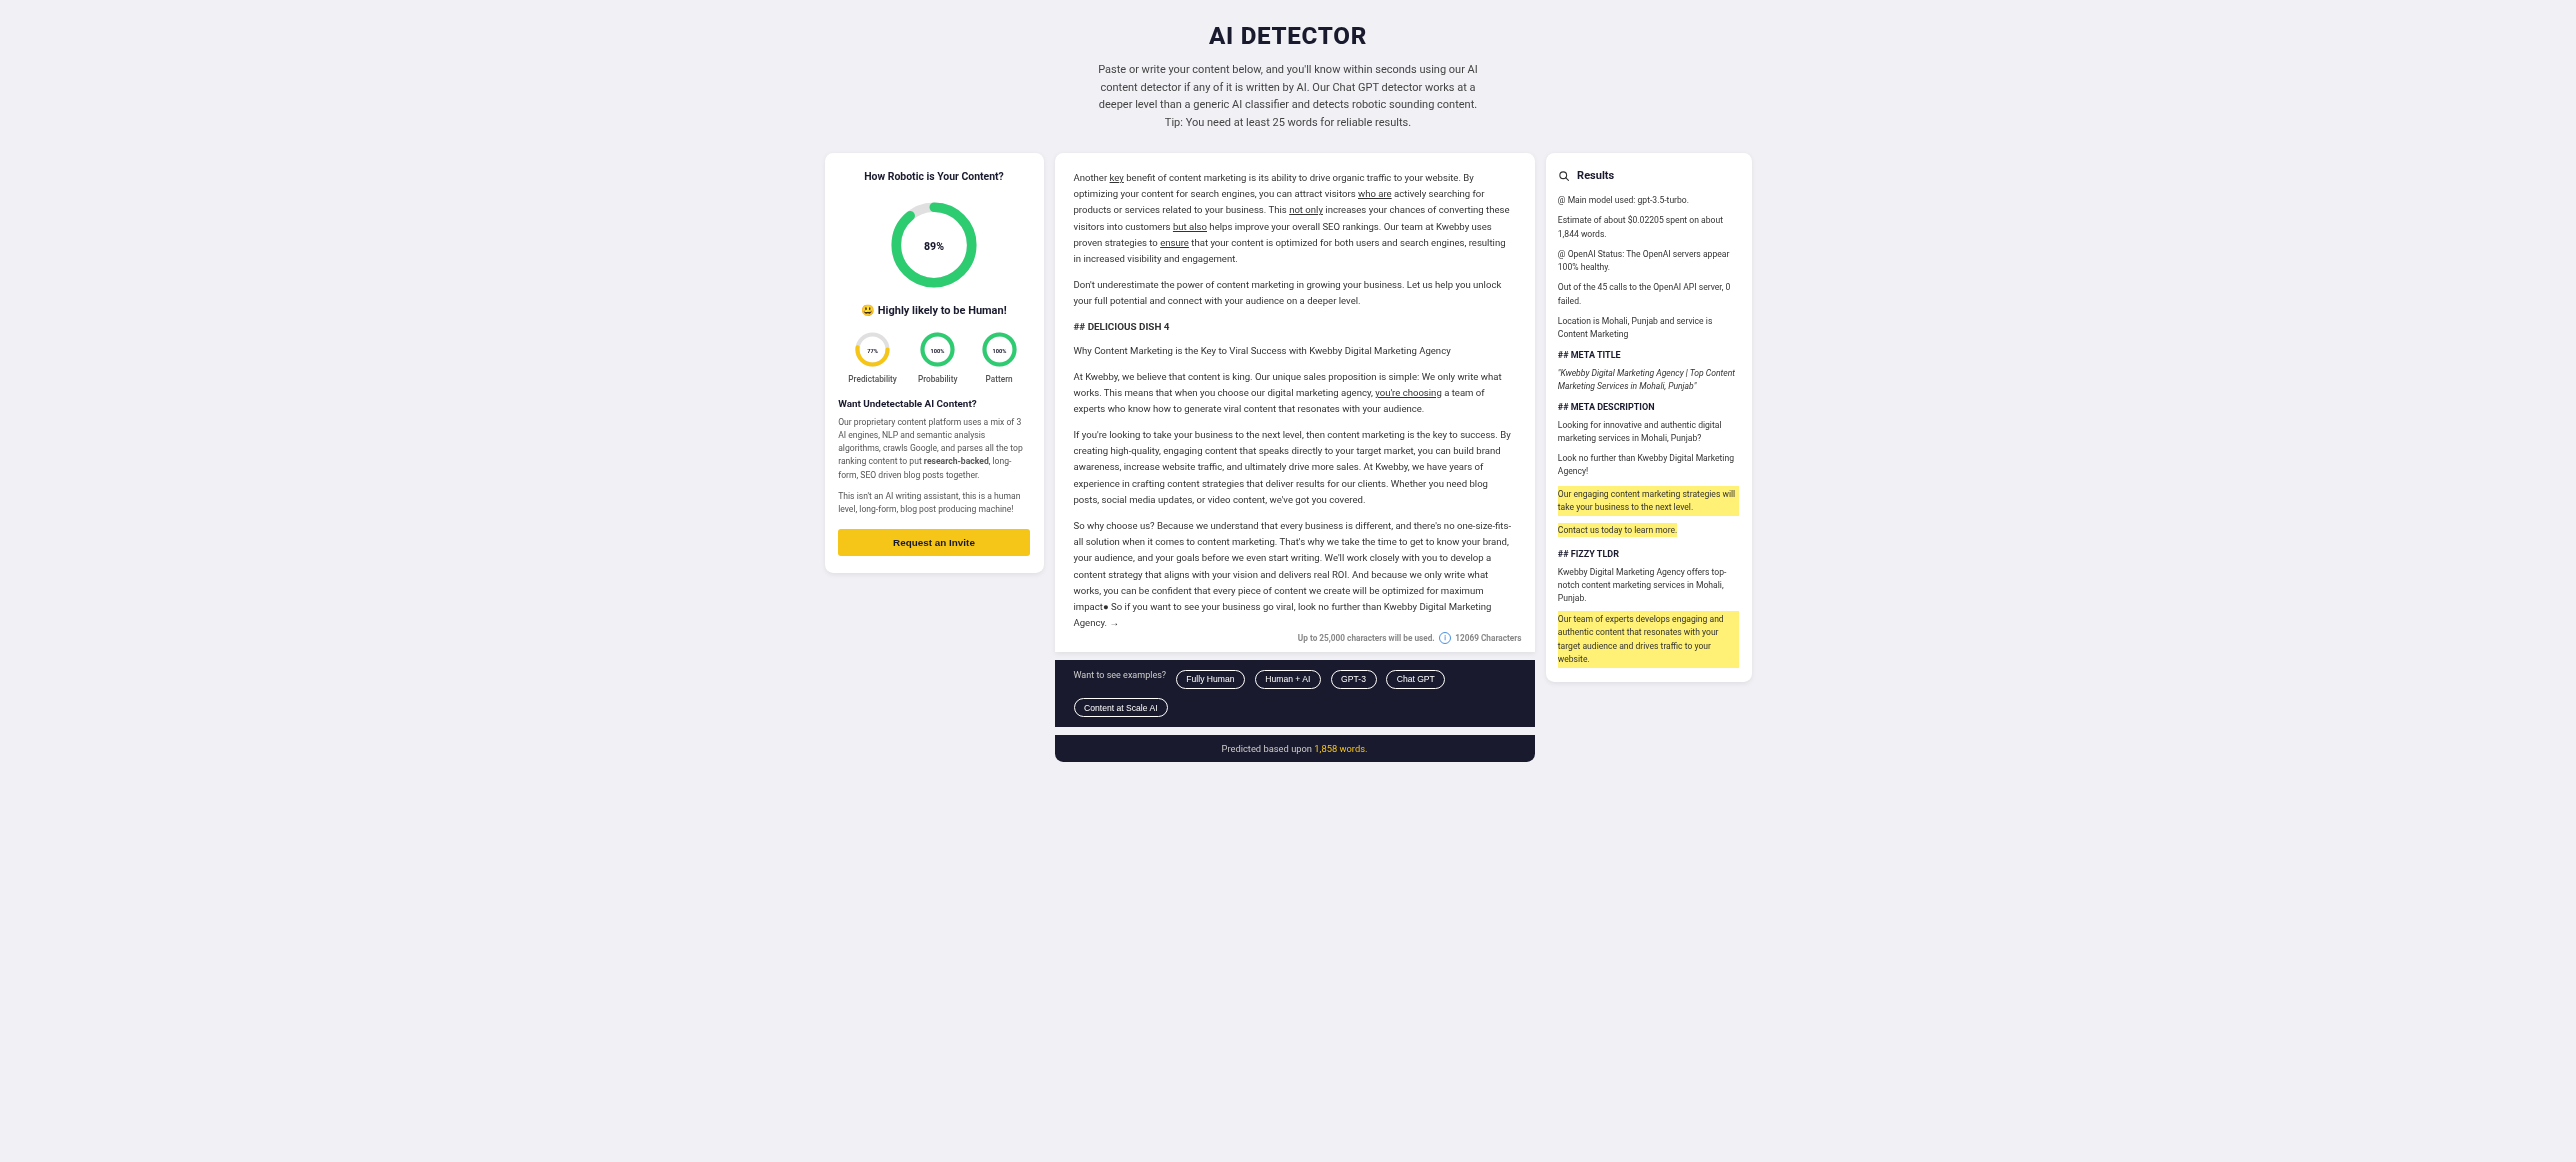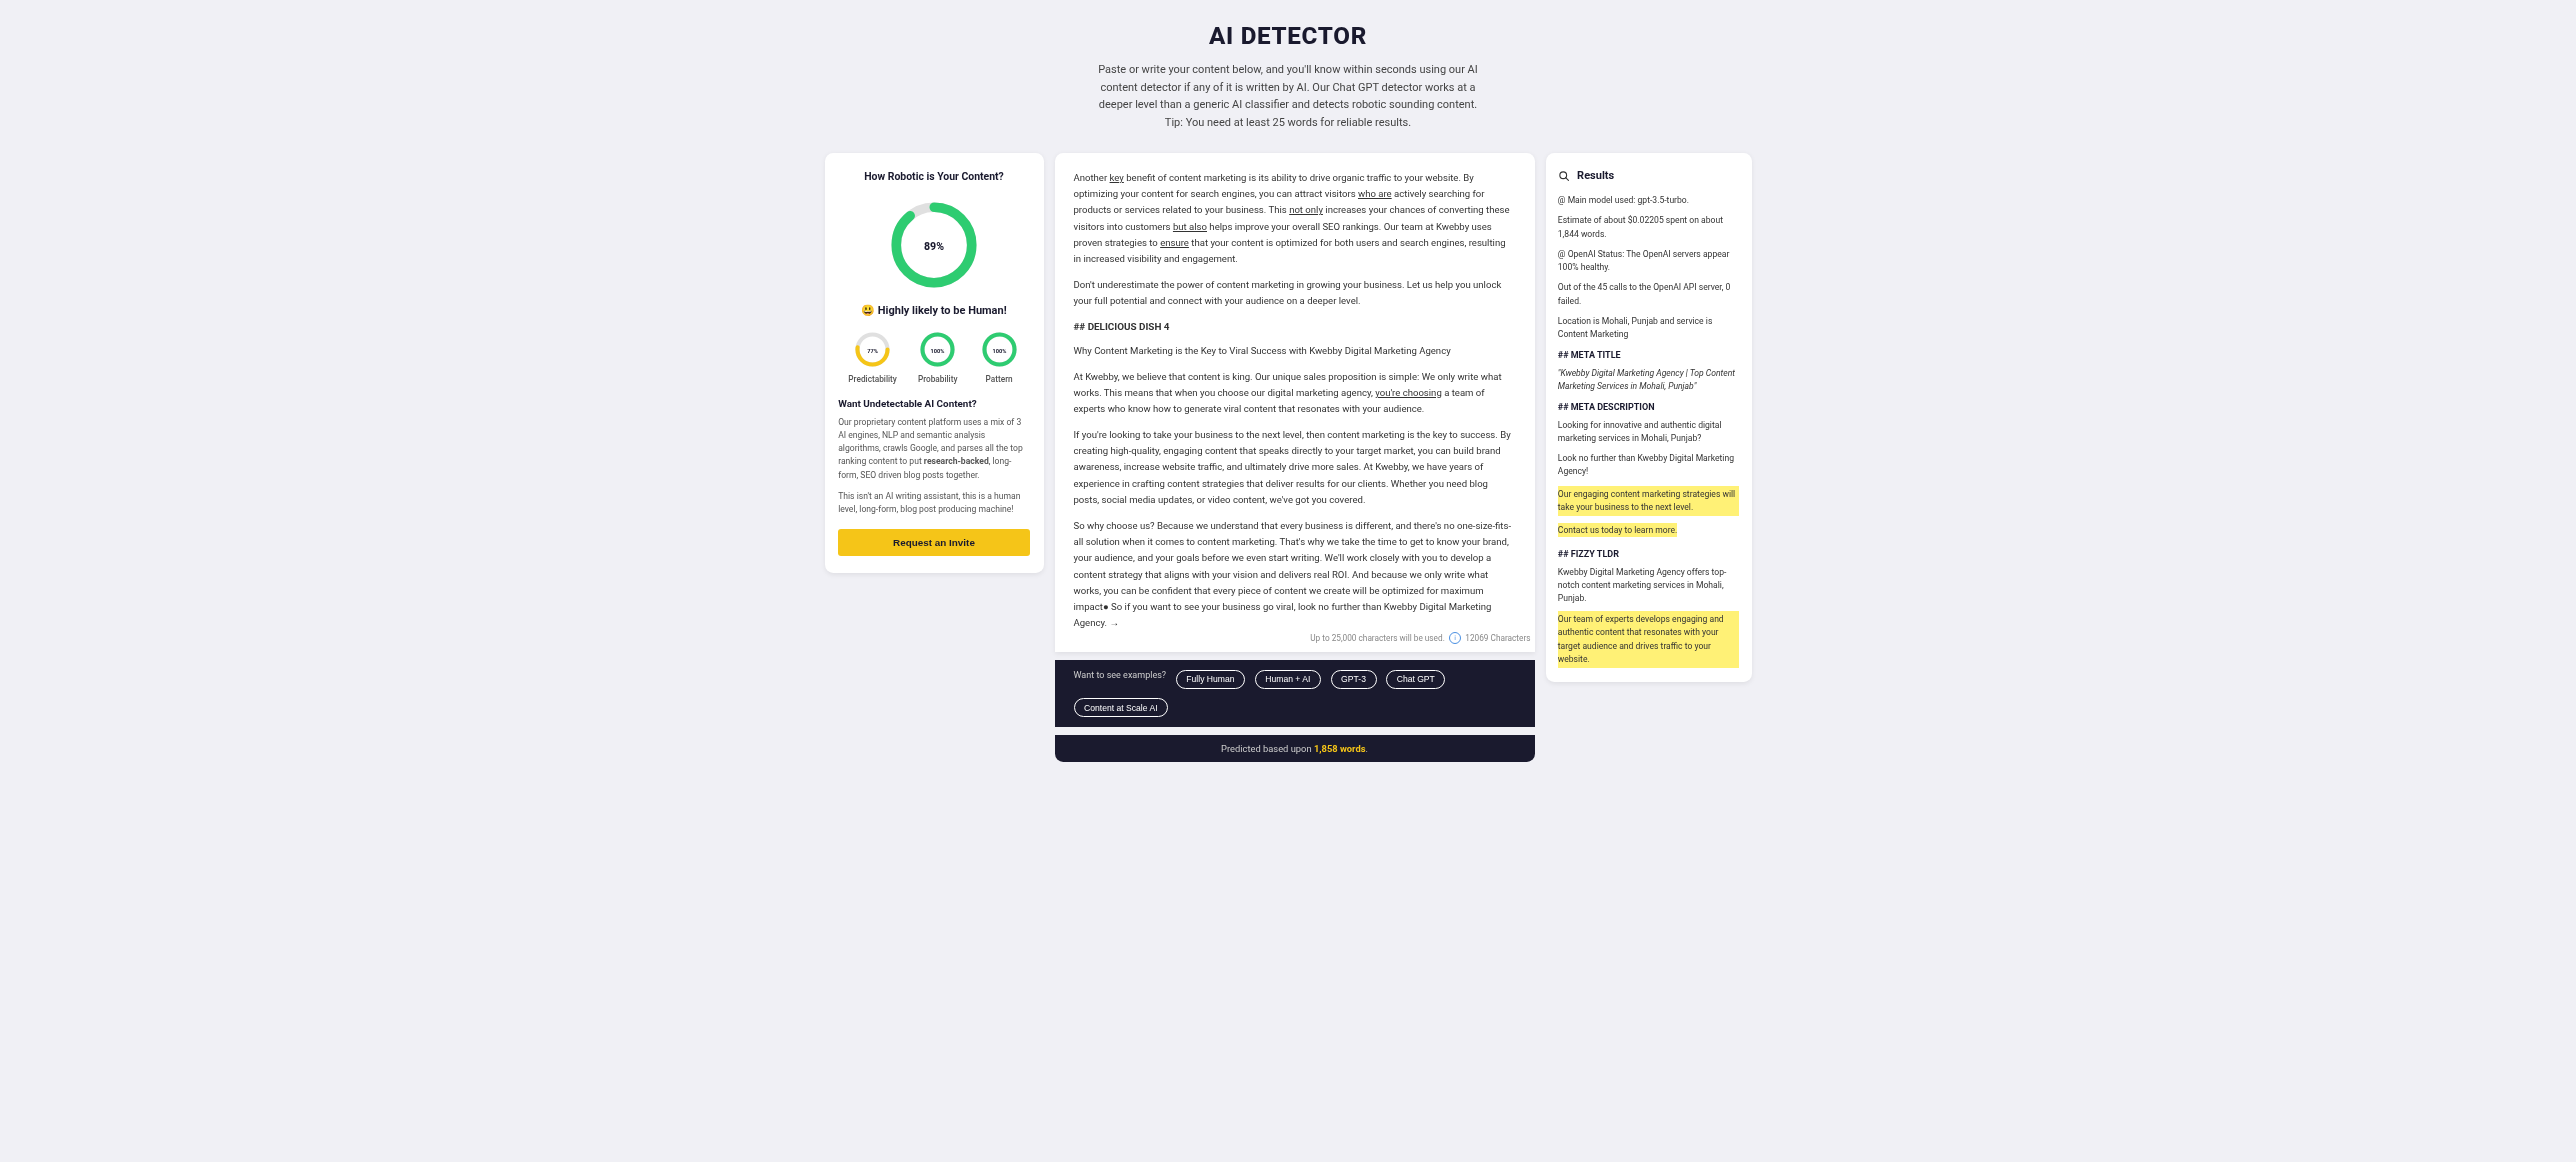--- a/index.html
+++ b/index.html
@@ -167,26 +167,27 @@
       color: #333;
       line-height: 1.7;
     }
     .content-text p { margin-bottom: 9.6px; }
     .content-text .underline { text-decoration: underline; }
     .content-text h3 { font-size: 0.9rem; font-weight: 700; margin-bottom: 6.9px; }
 
     .char-counter {
       position: absolute;
       bottom: 8.2px;
-      right: 4px;
+      right: 13px;
       display: flex;
       align-items: center;
       gap: 4.1px;
       font-size: 0.75rem;
       color: #888;
+      font-weight: bold;
     }
     .char-counter-icon {
       width: 12.3px;
       height: 12.3px;
       border-radius: 50%;
       border: 1.4px solid #4a90e2;
       display: flex;
       align-items: center;
       justify-content: center;
       font-size: 0.6rem;
@@ -222,21 +223,21 @@
     .prediction-bar {
       background: #1a1a2e;
       padding: 8.2px 19px;
       text-align: center;
       font-size: 0.85rem;
       color: #ccc;
       border-radius: 0 0 8.2px 8.2px;
     }
     .prediction-bar span.highlight {
       color: #f5c518;
-      font-weight: 700;
+      font-weight: 400;
       margin-top: 24px;
     }
 
     
     .check-btn-wrap {
       margin-top: 13.7px;
       text-align: center;
     }
     .check-btn {
       display: inline-block;

